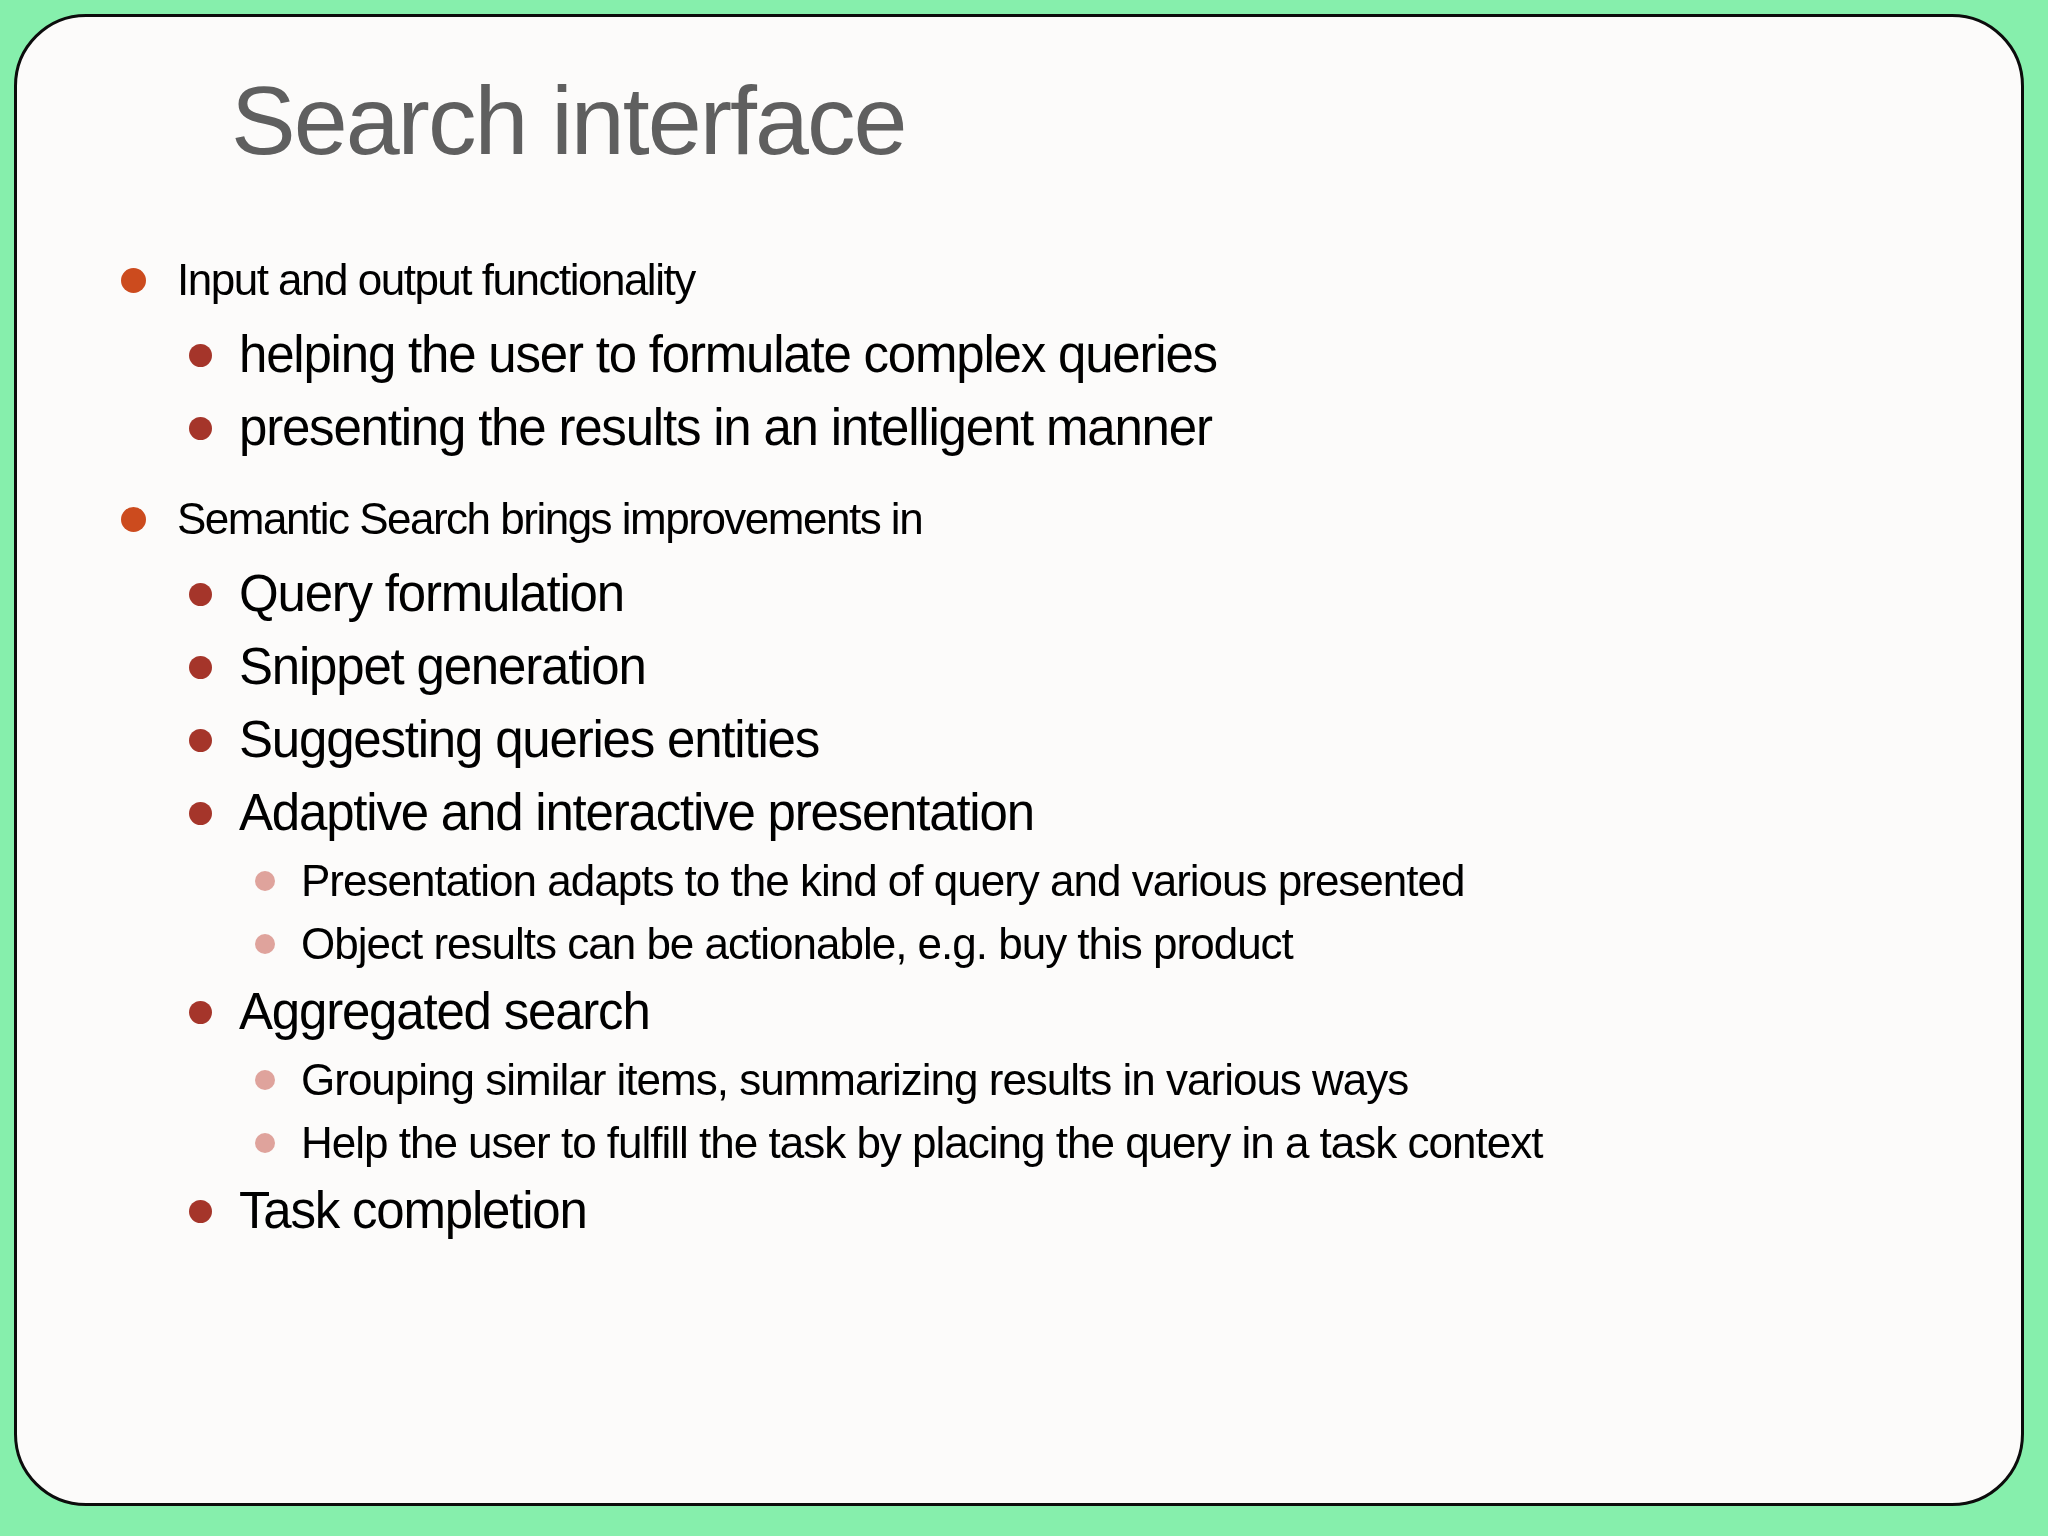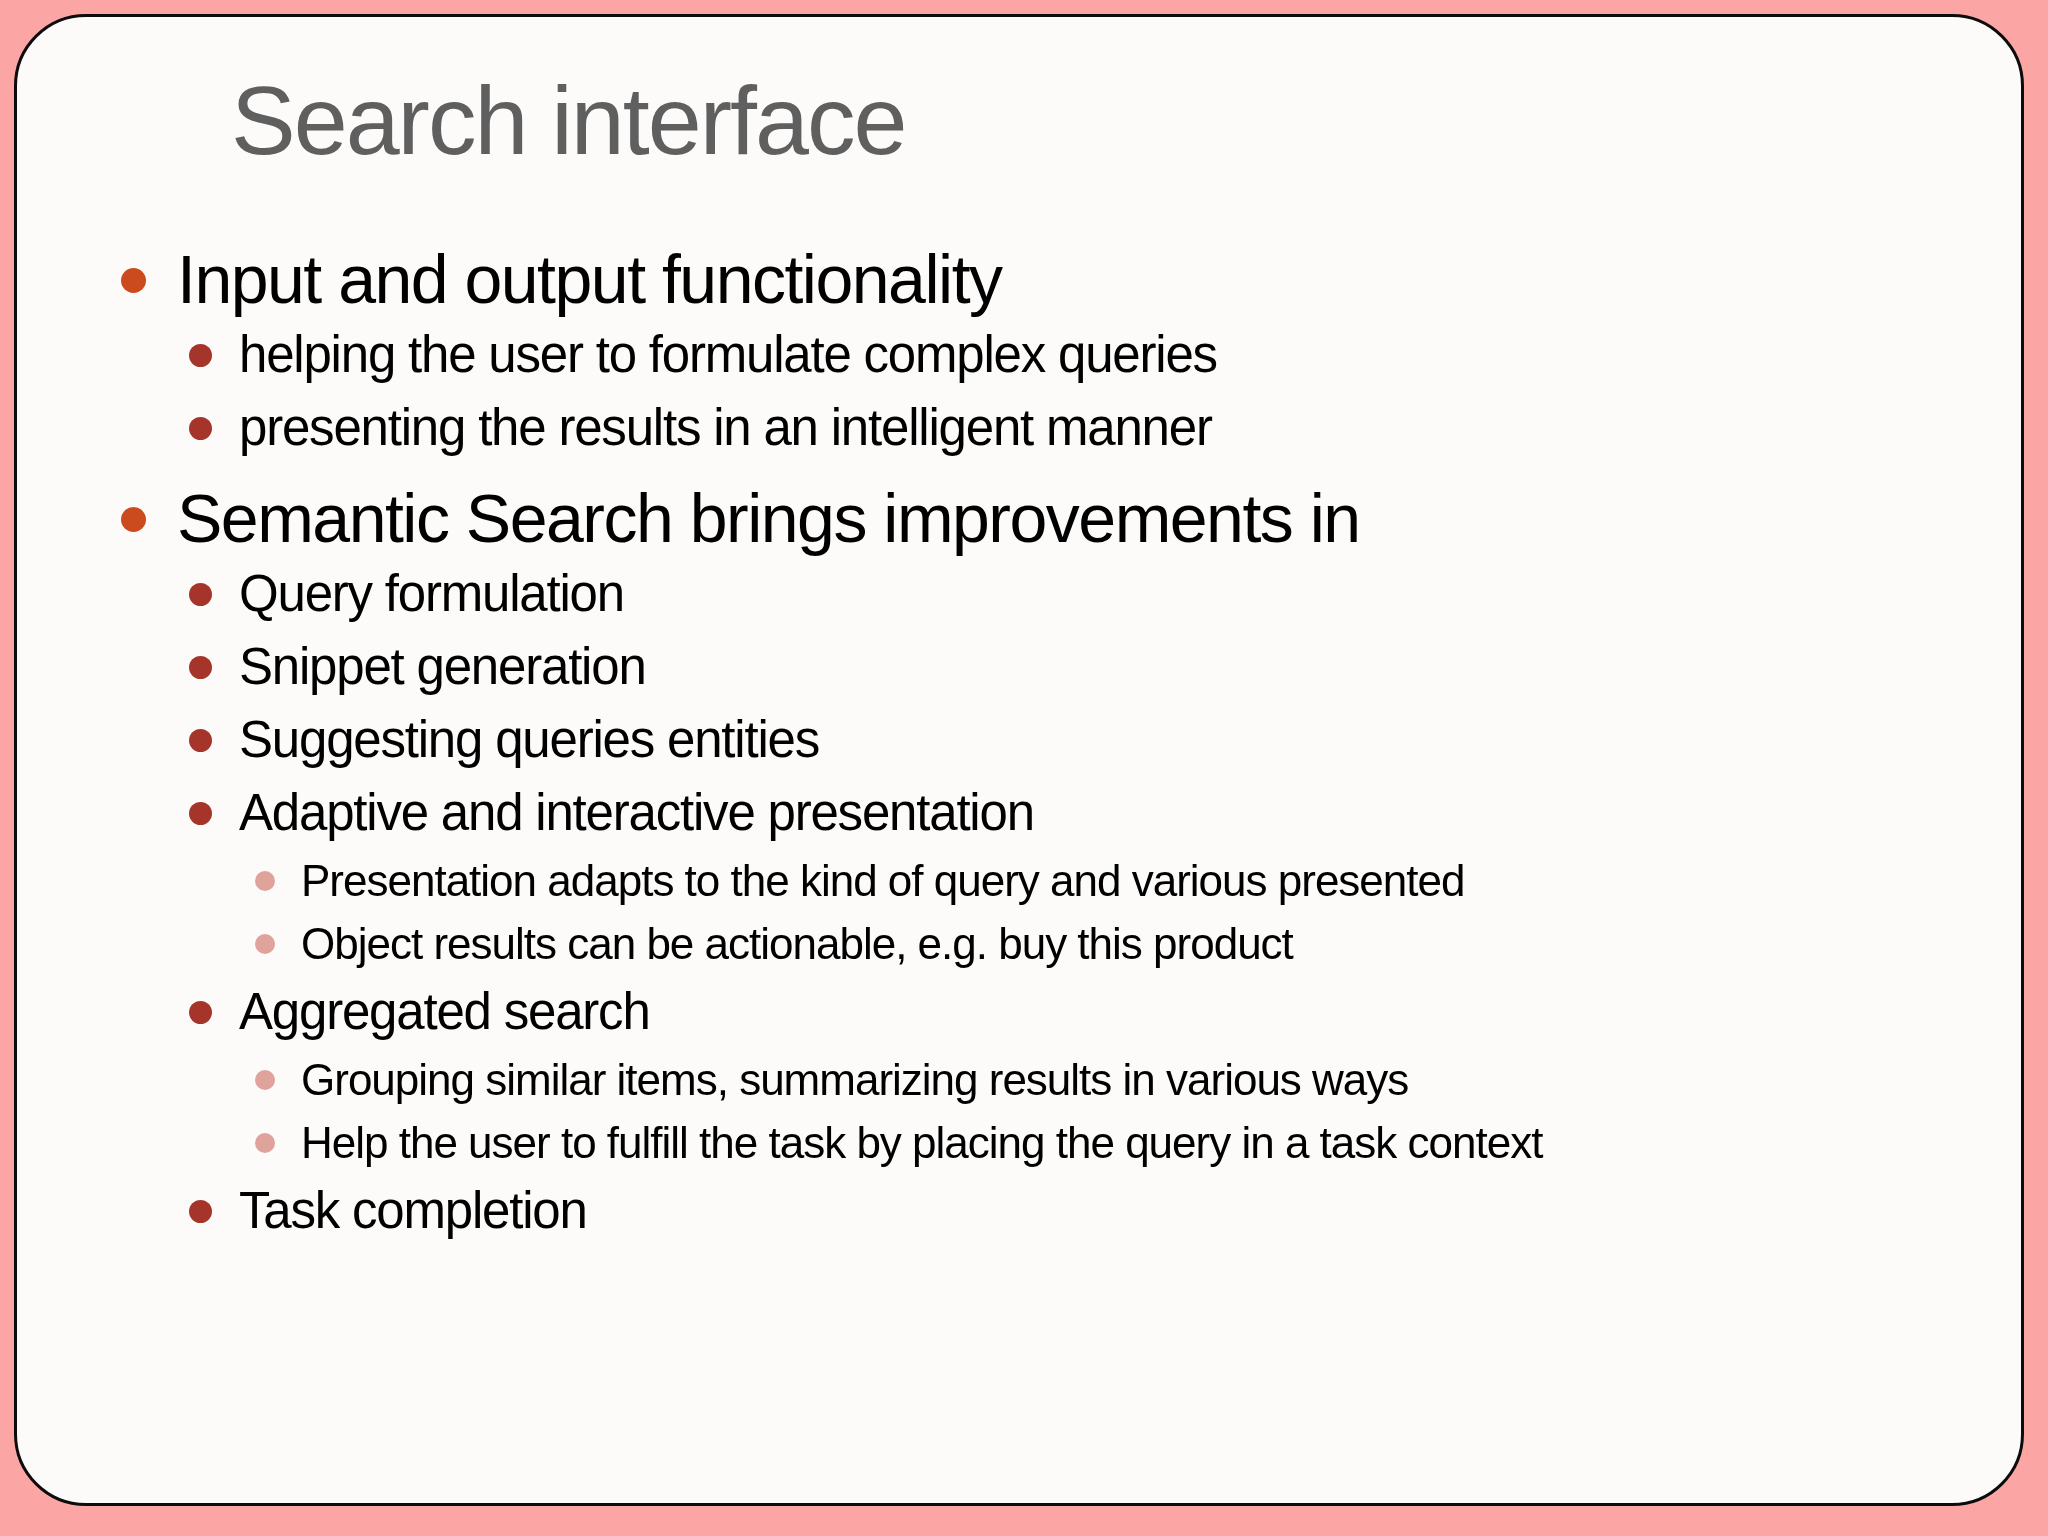--- a/index.html
+++ b/index.html
@@ -1,20 +1,20 @@
 <!DOCTYPE html>
 <html style="--title-color: #5f5f5f; --body-color: #000000; --l1-bullet: #cc4b1e; --l2-bullet: #a5352a; --l3-bullet: #dfa39c;"><head>
 <meta charset="utf-8">
 <style>
   html, body { margin: 0; padding: 0; background: #ffffff; }
   .canvas {
     position: relative;
     width: 2048px;
     height: 1536px;
-    background: #fca5a5;
+    background: #86efac;
     overflow: hidden;
     font-family: "Liberation Sans", sans-serif;
   }
   .slide {
     position: absolute;
     left: 14px;
     top: 14px;
     width: 2010px;
     height: 1492px;
     background: #fcfbfa;
@@ -42,21 +42,21 @@
   .row {
     position: relative;
     color: var(--body-color, #000);
     white-space: nowrap;
   }
   .row .dot {
     position: absolute;
     border-radius: 50%;
     display: inline-block;
   }
-  .row.l1 { padding-left: 160px; font-size: 68px; line-height: 77px; letter-spacing: -1.5px; }
+  .row.l1 { padding-left: 160px; font-size: 44px; line-height: 77px; letter-spacing: -1.5px; }
   .row.l1 .dot { left: 104px; top: calc(50% - 12px); width: 25px; height: 25px; background: var(--l1-bullet, #cc4b1e); }
   .row.l1:not(:first-child) { margin-top: 16px; }
 
   .row.l2 { padding-left: 222px; font-size: 51px; line-height: 73px; letter-spacing: -1.2px; }
   .row.l2 .dot { left: 172px; top: calc(50% - 11px); width: 23px; height: 23px; background: var(--l2-bullet, #a5352a); }
 
   .row.l3 { padding-left: 284px; font-size: 44px; line-height: 63px; letter-spacing: -1px; }
   .row.l3 .dot { left: 238px; top: calc(50% - 10px); width: 20px; height: 20px; background: var(--l3-bullet, #dfa39c); }
 
   .txt { display: inline-block; }

